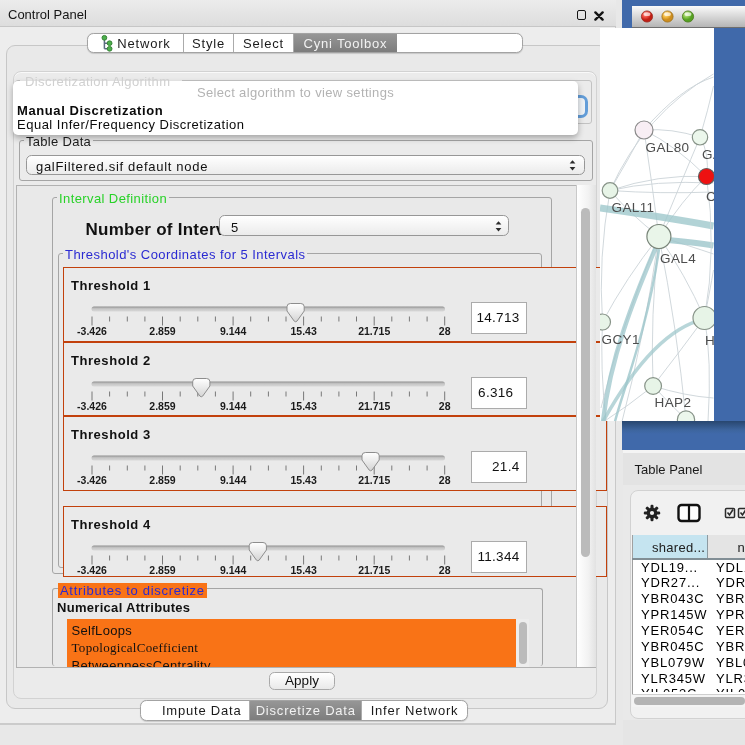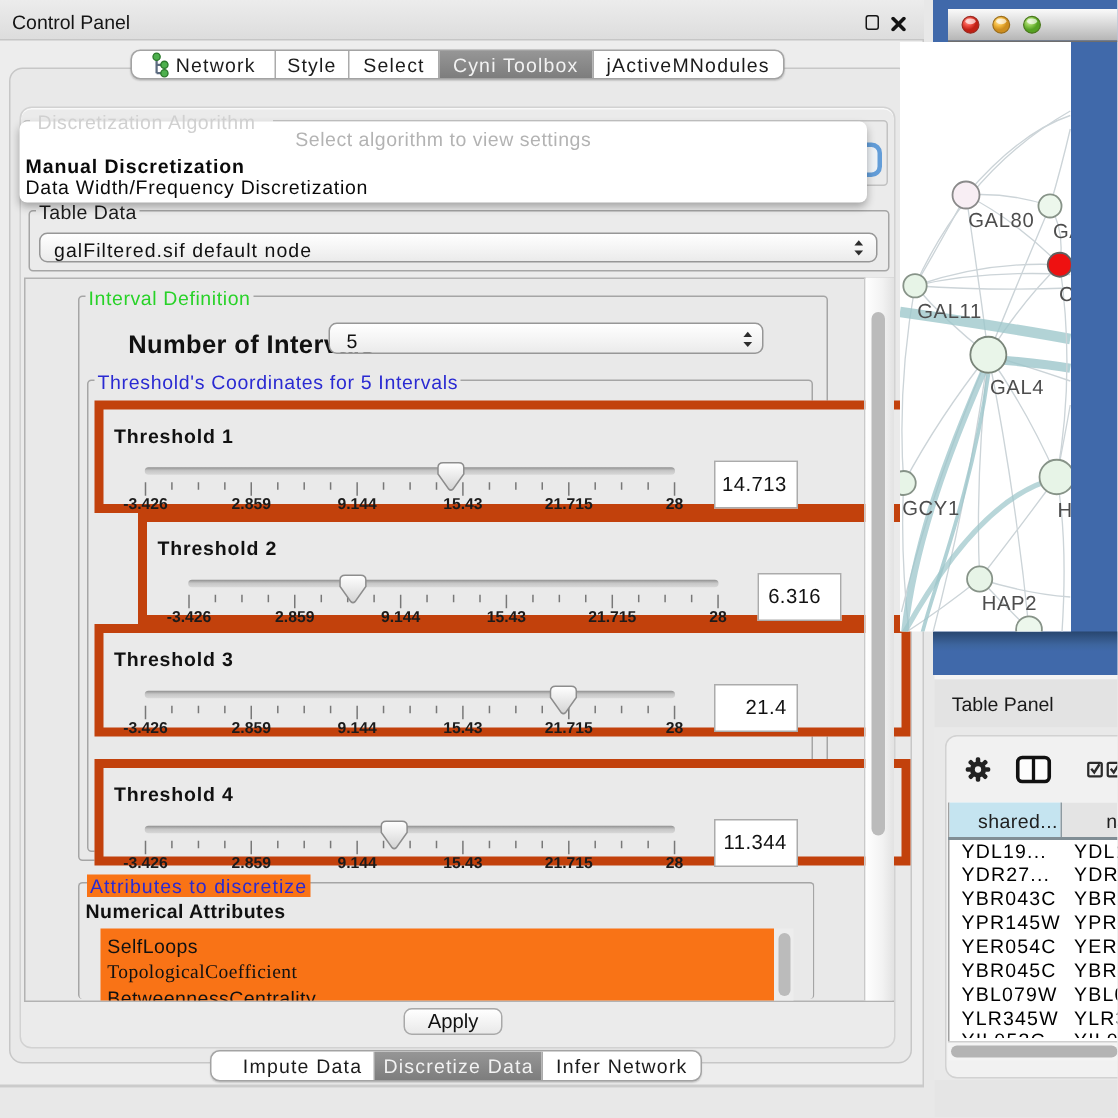--- a/index.html
+++ b/index.html
@@ -24,21 +24,21 @@
 
 .group { border:1px solid #a5a5a5; border-radius:3px; }
 .gtitle { position:absolute; font-size:13px; background:#ebebeb; padding:0 2px; white-space:nowrap; }
 
 .combo { background:linear-gradient(#ffffff,#ebebeb); border:1px solid #979797; border-radius:5.5px; font-size:13px; color:#111; }
 .combo .ar { position:absolute; right:6px; width:9px; }
 
 #scrollarea { left:15.5px; top:184.5px; width:580px; height:483px; border:1px solid #b2b2b2; background:#e9e9e9; overflow:hidden; }
 .thumbv { background:#bbbbbb; border-radius:4.5px; }
 
-.tblock { position:absolute; left:63px; width:544px; height:74px; border:6px solid #c2410c; background:#eaeaea; }
+.tblock { position:absolute; left:63px; width:544px; height:74px; border:1px solid #c2410c; background:#eaeaea; }
 .tblock .lab { position:absolute; left:7px; top:10px; font-size:13px; font-weight:bold; color:#111; letter-spacing:0.55px; }
 
 #bluewin { left:622px; top:0; width:123px; height:450px; background:#4069aa; }
 #mactitle { left:631.5px; top:6px; width:113.5px; height:21.5px; background:linear-gradient(#fafafa,#b5b5b5); border-bottom:1px solid #6e6e6e; }
 #canvas { left:600px; top:27.5px; width:113.5px; height:393.5px; background:#ffffff; overflow:hidden; }
 #tpbar { left:623px; top:452.5px; width:122px; height:32.5px; background:#e3e3e3; }
 #tparea { left:623px; top:485px; width:122px; height:236px; background:#e9e9e9; }
 #tpanel { left:629.5px; top:490px; width:130px; height:229px; background:#f1f1f1; border:1px solid #d2d2d2; border-radius:8px; }
 #tbot { left:623px; top:719.5px; width:122px; height:25.5px; background:#e5e5e5; }
 </style>
@@ -60,21 +60,20 @@
         <line x1="4.4" y1="6" x2="4.4" y2="14.8" stroke="#5c6b80" stroke-width="1.5"></line>
         <line x1="4.4" y1="9.2" x2="7.5" y2="9.2" stroke="#5c6b80" stroke-width="1.5"></line>
         <line x1="4.4" y1="14.8" x2="7.5" y2="14.8" stroke="#5c6b80" stroke-width="1.5"></line>
         <circle cx="4.4" cy="3.8" r="2.4" fill="#4db04d" stroke="#2c7a2c" stroke-width="0.9"></circle>
         <circle cx="9.6" cy="9.2" r="2.4" fill="#4db04d" stroke="#2c7a2c" stroke-width="0.9"></circle>
         <circle cx="9.6" cy="14.8" r="2.4" fill="#4db04d" stroke="#2c7a2c" stroke-width="0.9"></circle>
       </svg>Network</div>
   <div style="width:50px;">Style</div>
   <div style="width:60px;">Select</div>
   <div style="width:103px;" class="sel">Cyni Toolbox</div>
-  <div style="width:127px;">jActiveMNodules</div>
 </div>
 <div id="bottabs" class="seg abs">
   <div style="width:101px;margin-left:13px;">Impute Data</div>
   <div style="width:117px;" class="sel">Discretize Data</div>
   <div style="width:110px;">Infer Network</div>
 </div>
 
 <div class="abs group" style="left:14.5px; top:80px; width:577.5px; height:44px; border-color:#c2c2c2;"></div>
 <div class="abs" style="left:20px; top:78.5px; width:162px; height:4px; background:#ebebeb;"></div>
 <div class="abs" style="left:560px; top:95px; width:28px; height:23px; border:3px solid #639dd8; border-radius:7px; background:#eef2f6;"></div>
@@ -147,21 +146,21 @@
       <text x="169.1" y="66.5" text-anchor="middle" font-size="10.5" font-weight="bold" fill="#1b1b1b">9.144</text>
       <text x="239.6" y="66.5" text-anchor="middle" font-size="10.5" font-weight="bold" fill="#1b1b1b">15.43</text>
       <text x="310.2" y="66.5" text-anchor="middle" font-size="10.5" font-weight="bold" fill="#1b1b1b">21.715</text>
       <text x="380.7" y="66.5" text-anchor="middle" font-size="10.5" font-weight="bold" fill="#1b1b1b">28</text>
 <g transform="translate(231.6,34.5)">
         <path d="M-8.6,4.2 Q-8.6,1 -5.2,1 L5.2,1 Q8.6,1 8.6,4.2 L8.6,8.5 L1.4,18.6 Q0,19.9 -1.4,18.6 L-8.6,8.5 Z" fill="url(#th0)" stroke="#8d8d8d" stroke-width="1"></path>
       </g>
 </svg>
 <div style="position:absolute; left:407px; top:34px; width:55.5px; height:32px; background:#fff; border:1px solid #ababab; font-size:13.5px; color:#111; text-align:right; line-height:30px; padding-right:6px; letter-spacing:0.3px;">14.713</div>
 </div>
-<div class="tblock" style="top:341.5px; height:74.5px;margin-left:29px;">
+<div class="tblock" style="top:341.5px; height:74.5px;">
 <div class="lab">Threshold 2</div>
 <svg width="472" height="72" viewBox="0 0 472 72" style="position:absolute;left:0;top:0;">
 <defs>
         <linearGradient id="tg1" x1="0" y1="0" x2="0" y2="1">
           <stop offset="0" stop-color="#8f8f8f"></stop>
           <stop offset="0.45" stop-color="#c6c6c6"></stop>
           <stop offset="1" stop-color="#d8d8d8"></stop>
         </linearGradient>
 <linearGradient id="th1" x1="0" y1="0" x2="0" y2="1">
           <stop offset="0" stop-color="#ffffff"></stop>
@@ -312,21 +311,21 @@
   <div style="position:absolute; left:5px; top:38.5px;">BetweennessCentrality</div>
 </div>
 <div class="abs" style="left:515.7px; top:619px; width:13.3px; height:47.5px; background:#ededed;"></div>
 <div class="abs thumbv" style="left:518.5px; top:622px; width:8.5px; height:42px;"></div>
 
 <div class="abs" style="left:269px; top:671.5px; width:66px; height:18px; background:linear-gradient(#ffffff,#e9e9e9); border:1px solid #a9a9a9; border-radius:5.5px; text-align:center; font-size:13.5px; color:#111; line-height:16.5px;">Apply</div>
 
 <div class="abs" style="left:13px; top:81px; width:565px; height:53.5px; background:#ffffff; border-radius:5px; box-shadow:0 3px 6px rgba(0,0,0,0.3); "></div>
 <div class="abs" style="left:13px; top:85px; width:565px; height:15px; text-align:center; font-size:13px; letter-spacing:0.35px; color:#b3b3b3;">Select algorithm to view settings</div>
 <div class="abs b" style="left:17px; top:103px; font-size:13px; color:#0a0a0a; letter-spacing:0.6px;text-align:center;">Manual Discretization</div>
-<div class="abs" style="left:17px; top:116.5px; font-size:13px; color:#0a0a0a; letter-spacing:0.5px;">Data Width/Frequency Discretization</div>
+<div class="abs" style="left:17px; top:116.5px; font-size:13px; color:#0a0a0a; letter-spacing:0.5px;">Equal Infer/Frequency Discretization</div>
 <div class="abs" style="left:25px; top:74px; font-size:13px; color:#d0d0d0; letter-spacing:0.4px;">Discretization Algorithm</div>
 
 <div class="abs" style="left:610px; top:361px; font-size:10px; color:#9a9a9a;">‹</div>
 
 <div id="bluewin" class="abs"></div>
 <div class="abs" style="left:622px; top:421px; width:123px; height:29px; background:linear-gradient(#28466f,#3d659e 9px,#4069aa 13px);"></div>
 <div id="mactitle" class="abs"></div>
 <svg class="abs" style="left:631.5px; top:6px;" width="113" height="22" viewBox="0 0 113 22">
   <defs>
     <radialGradient id="rg" cx="35%" cy="30%">

